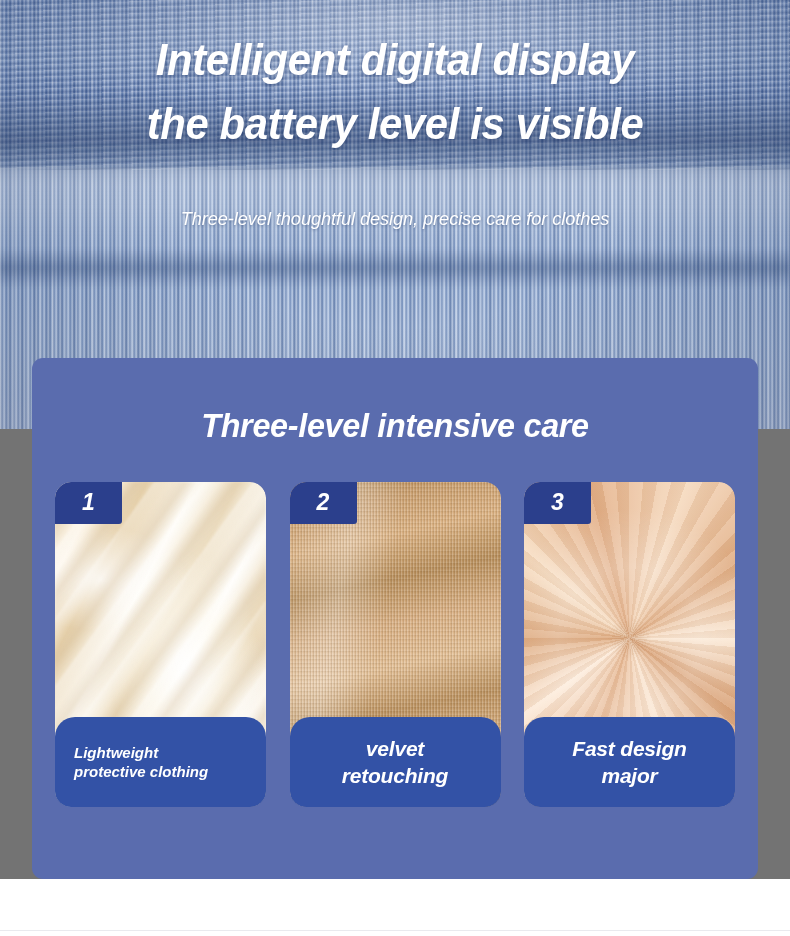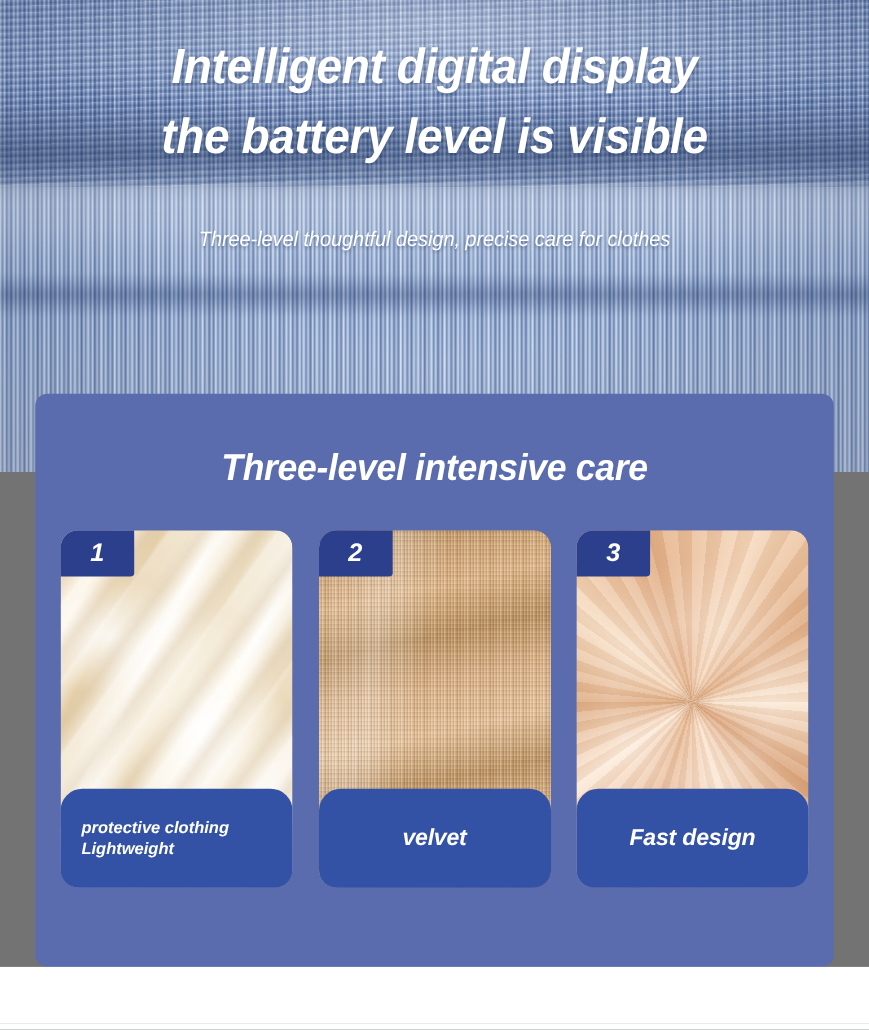--- a/index.html
+++ b/index.html
@@ -388,38 +388,40 @@
   <div class="panel">
 
     <div class="panel-title">Three-level intensive care</div>
 
     <div class="cards">
 
       <div class="card">
         <div class="card-photo photo-silk"></div>
         <div class="card-badge">1</div>
         <div class="card-caption cap-small">
+          <span class="cap-line">Lightweight</span>
           <span class="cap-line">protective clothing</span>
-          <span class="cap-line">Lightweight</span>
         </div>
       </div>
 
       <div class="card">
         <div class="card-photo photo-knit"></div>
         <div class="card-badge">2</div>
         <div class="card-caption cap-large">
           <span class="cap-line">velvet</span>
+          <span class="cap-line">retouching</span>
         </div>
       </div>
 
       <div class="card">
         <div class="card-photo photo-fleece"></div>
         <div class="card-badge">3</div>
         <div class="card-caption cap-large">
           <span class="cap-line">Fast design</span>
+          <span class="cap-line">major</span>
         </div>
       </div>
 
     </div>
   </div>
 
   <div class="bottom-white"></div>
   <div class="bottom-rule"></div>
 
 </div>

